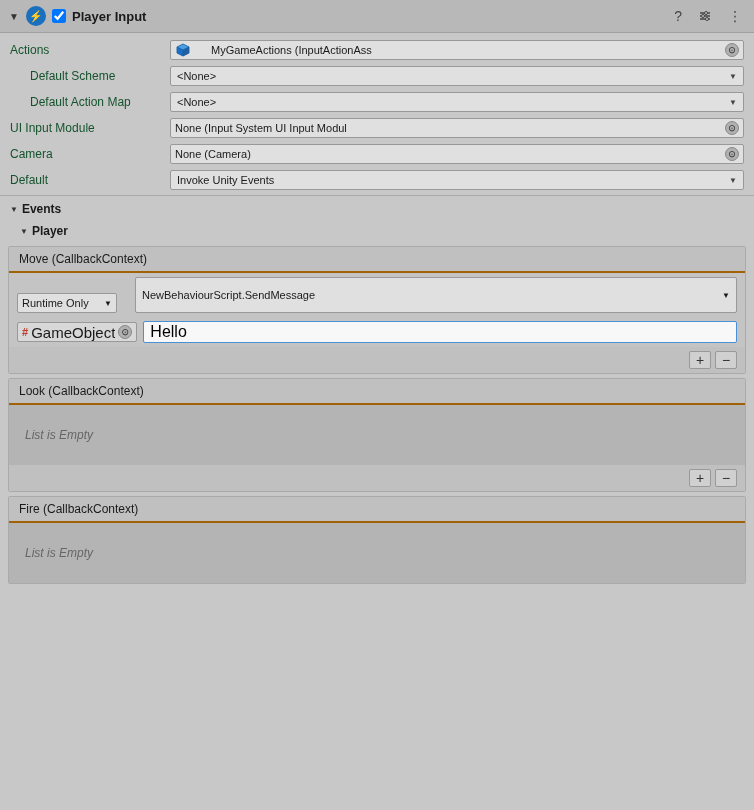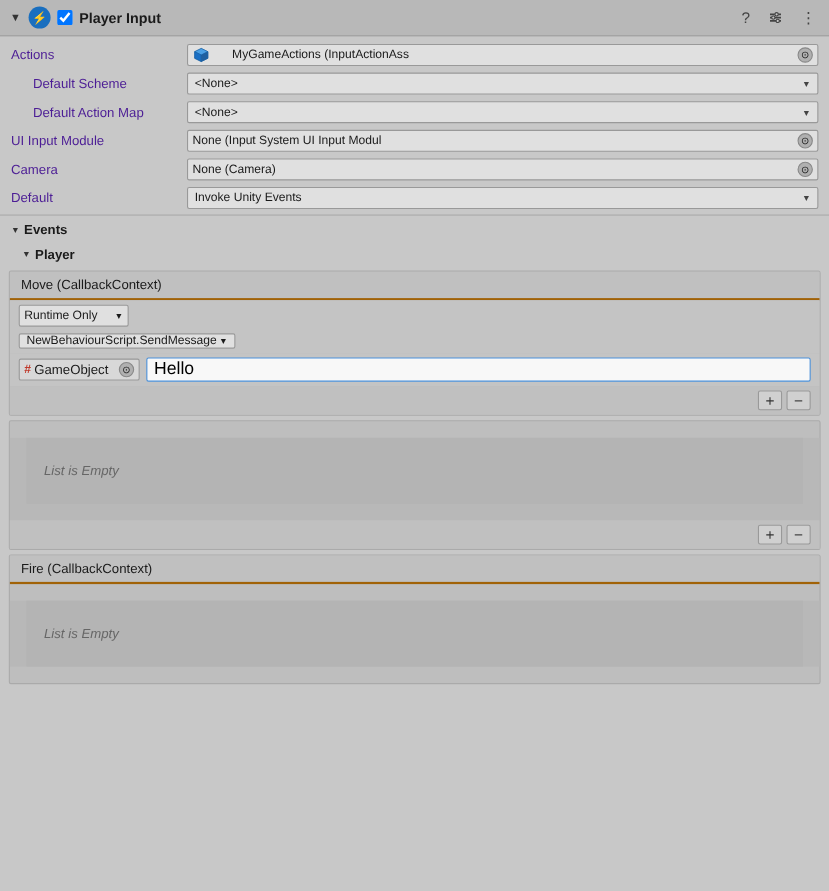--- a/index.html
+++ b/index.html
@@ -86,21 +86,21 @@
     }
 
     .property-row {
       display: flex;
       align-items: center;
       padding: 3px 10px;
       min-height: 22px;
     }
 
     .property-label {
-      color: #4c1d95;
+      color: #14532d;
       font-size: 12px;
       min-width: 160px;
     }
 
     .property-label.indented {
       padding-left: 20px;
     }
 
     .property-value {
       flex: 1;
@@ -213,25 +213,24 @@
       border-bottom: 2px solid #a16207;
     }
 
     .callback-inner {
       background: #b8b8b8;
     }
 
     
     .event-row {
       display: flex;
-      align-items: flex-start;
+      align-items: flex-end;
       padding: 4px 8px;
-      gap: 6px;
+      gap: 18px;
       background: #c4c4c4;
-      flex-direction: column;
     }
 
     .runtime-dropdown {
       display: flex;
       align-items: center;
       background: #e0e0e0;
       border: 1px solid #999;
       border-radius: 2px;
       height: 20px;
       padding: 0 4px;
@@ -317,21 +316,21 @@
       align-items: center;
       justify-content: center;
       cursor: pointer;
       font-size: 14px;
       color: #333;
     }
 
     
     .empty-list-area {
       background: #b4b4b4;
-      margin: 15px;
+      margin: 0;
       padding: 20px 16px;
       min-height: 60px;
       display: flex;
       align-items: center;
     }
 
     .empty-list-text {
       color: #666;
       font-size: 12px;
       font-style: italic;
@@ -470,36 +469,39 @@
           </div>
           <div class="script-dropdown">
             <span style="font-size:11px;flex:1;">NewBehaviourScript.SendMessage</span>
             <span style="font-size:8px;">▼</span>
           </div>
         </div>
 
         <div class="object-row">
           <div class="gameobject-field">
             <span class="hash-icon">#</span>
-            <span style="font-size:12px;overflow:hidden;white-space:nowrap;text-overflow:ellipsis;flex:1;">GameObject</span>
+            <span style="font-size:15px;overflow:hidden;white-space:nowrap;text-overflow:ellipsis;flex:1;">GameObject</span>
             <div class="field-dot-btn">⊙</div>
           </div>
           <div class="hello-input">
             <input type="text" value="Hello" style="">
           </div>
         </div>
 
         <div class="add-remove-row">
           <button class="icon-btn">+</button>
           <button class="icon-btn">−</button>
         </div>
       </div>
     </div>
 
     <div class="callback-section">
+      <div class="callback-header">
+        <span>Look (CallbackContext)</span>
+      </div>
       <div class="callback-inner">
         <div class="empty-list-area">
           <span class="empty-list-text">List is Empty</span>
         </div>
         <div class="add-remove-row">
           <button class="icon-btn">+</button>
           <button class="icon-btn">−</button>
         </div>
       </div>
     </div>

